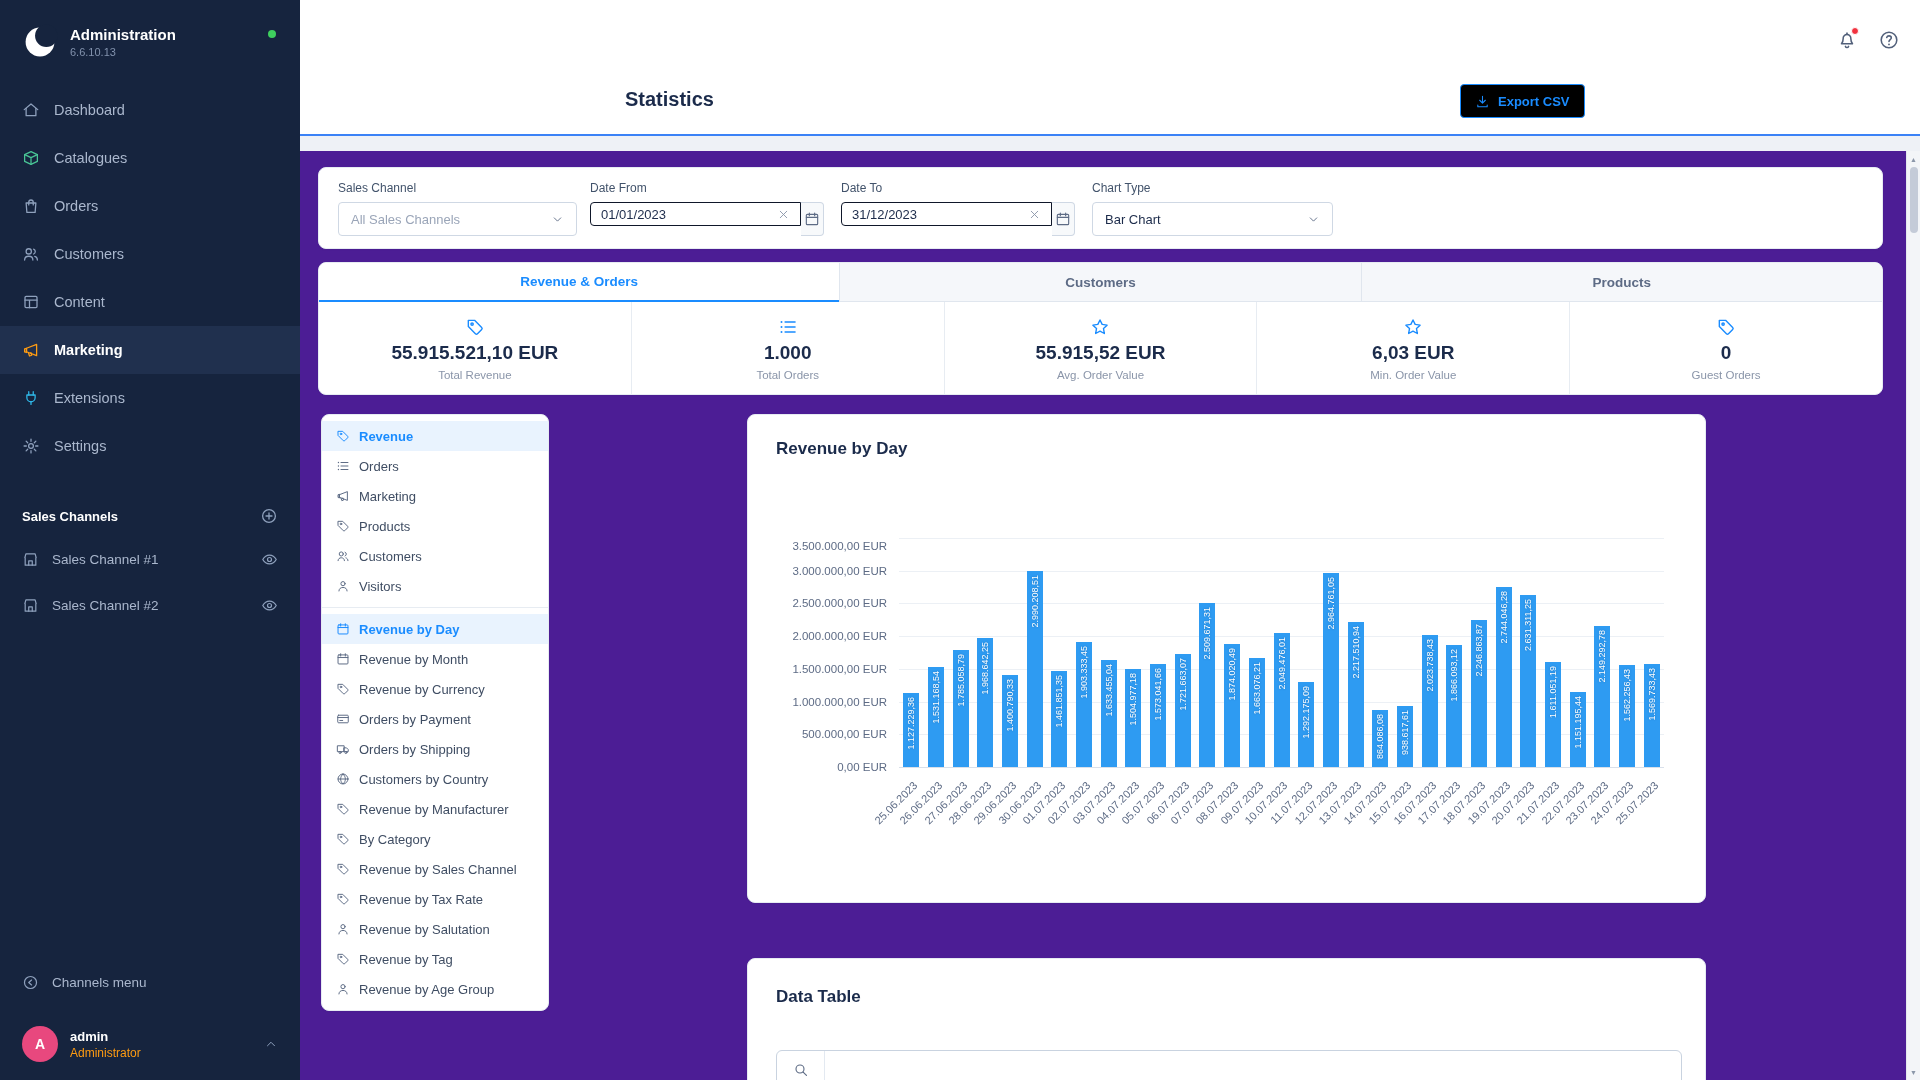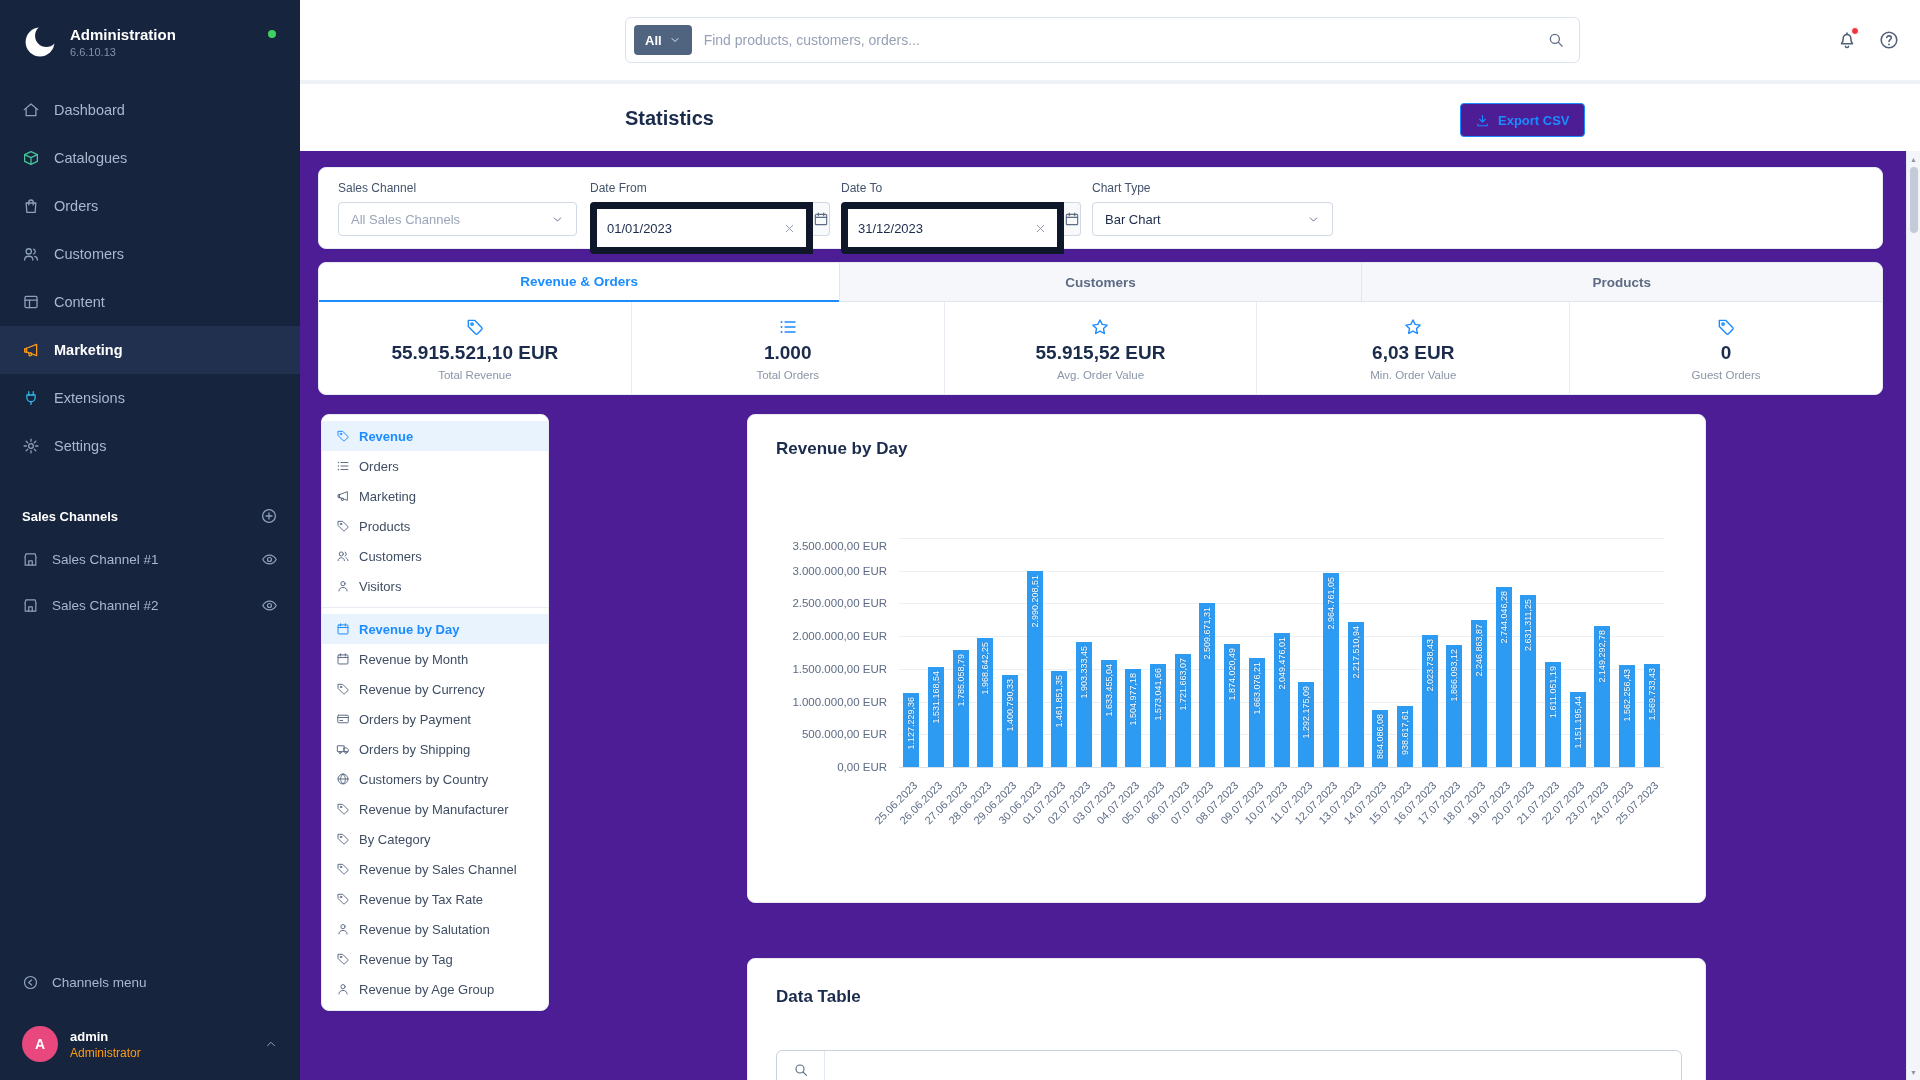--- a/index.html
+++ b/index.html
@@ -39,39 +39,39 @@
   .scope-btn{display:flex;align-items:center;gap:7px;background:#506480;color:#fff;font-size:13px;font-weight:700;height:30px;padding:0 11px;border-radius:4px;border:none;cursor:pointer;font-family:inherit}
   .scope-btn .ic{width:12px;height:12px}
   .searchbox input{flex:1;border:none;outline:none;font-size:14px;padding:0 12px;color:#1c2b4a;font-family:inherit;background:transparent}
   .searchbox input::placeholder{color:#97a1b5}
   .mag{width:18px;height:18px;color:#5d6b85;cursor:pointer}
   .bell-wrap{position:absolute;right:62px;top:29px;width:22px;height:22px;color:#52607a;cursor:pointer}
   .bell-dot{position:absolute;top:-2px;right:-1px;width:8px;height:8px;border-radius:50%;background:#f2323f;border:1.5px solid #fff}
   .help-btn{position:absolute;right:20px;top:29px;width:22px;height:22px;color:#52607a;cursor:pointer}
 
   
-  .smartbar{position:absolute;left:300px;top:84px;right:0;height:71px;background:#fff;border-bottom:2px solid #f97316}
+  .smartbar{position:absolute;left:300px;top:65px;right:0;height:71px;background:#fff;border-bottom:2px solid #3b82f6}
   .page-title{position:absolute;left:325px;top:0;line-height:69px;font-size:20px;font-weight:700;color:#1b2b4b}
-  .export-btn{position:absolute;left:1160px;top:19px;height:34px;display:flex;align-items:center;gap:8px;padding:0 14px;border:1px solid #1a8cff;border-radius:4px;background:#4c1d95;color:#1a8cff;font-size:13px;font-weight:700;cursor:pointer;font-family:inherit}
+  .export-btn{position:absolute;left:1160px;top:19px;height:34px;display:flex;align-items:center;gap:8px;padding:0 14px;border:1px solid #1a8cff;border-radius:4px;background:#000000;color:#1a8cff;font-size:13px;font-weight:700;cursor:pointer;font-family:inherit}
   .export-btn .ic{width:15px;height:15px}
 
   
   .content{position:absolute;left:300px;top:151px;right:0;bottom:0;background:#4c1d95;overflow:hidden}
   .card{position:absolute;background:#fff;border:1px solid #e6ebf2;border-radius:8px;box-shadow:0 1px 2px rgba(30,45,70,.05)}
 
   
   .filter-card{left:18px;top:16px;width:1565px;height:82px}
   .f-group{position:absolute;top:13px}
   .f-label{font-size:12px;font-weight:500;color:#42536b;margin-bottom:7px}
   .select{width:100%;height:34px;border:1px solid #cfd8e4;border-radius:4px;display:flex;align-items:center;padding:12px 12px;font-size:13px;cursor:pointer;background:#fff}
   .select .val{flex:1;color:#1c2b4a}
   .select .val.placeholder{color:#9aa5b8}
   .select .ic{width:13px;height:13px;color:#5d6b85}
   .date-wrap{display:flex;width:100%}
-  .date-input{flex:1;height:52px;border:7px solid #0f172a;border-radius:4px 0 0 4px;display:flex;align-items:center;padding:0 10px;background:#fff}
+  .date-input{flex:1;height:24px;border:1px solid #0f172a;border-radius:4px 0 0 4px;display:flex;align-items:center;padding:0 10px;background:#fff}
   .date-input input{border:none;outline:none;flex:1;min-width:0;font-size:13px;color:#1c2b4a;font-family:inherit}
   .date-input .ic{width:13px;height:13px;color:#8a95a9;cursor:pointer}
   .cal-btn{width:40px;height:34px;border:1px solid #cfd8e4;border-left:none;border-radius:0 4px 4px 0;background:#f7f9fb;display:flex;align-items:center;justify-content:center;cursor:pointer}
   .cal-btn .ic{width:16px;height:16px;color:#5d6b85}
 
   
   .tabs-card{left:18px;top:111px;width:1565px;height:133px;overflow:hidden}
   .tabs-row{display:flex;height:39px}
   .tab{flex:1;display:flex;align-items:center;justify-content:center;font-size:13.5px;font-weight:700;cursor:pointer}
   .tab.active{background:#fff;color:#1a8cff;border-bottom:2px solid #1a8cff}
@@ -279,37 +279,20 @@
       <span class="ic chev">
           <svg viewBox="0 0 24 24" fill="none" stroke="currentColor" stroke-width="1.7" stroke-linecap="round" stroke-linejoin="round">
             <path d="m6 15 6-6 6 6"></path>
           </svg>
         </span>
     </div>
   </div>
 </div>
 
 <div class="topbar">
-  <div class="searchbox">
-    <button class="scope-btn">
-      <span>All</span>
-      <span class="ic">
-          <svg viewBox="0 0 24 24" fill="none" stroke="currentColor" stroke-width="1.7" stroke-linecap="round" stroke-linejoin="round">
-            <path d="m6 9 6 6 6-6"></path>
-          </svg>
-        </span>
-    </button>
-    <input type="text" placeholder="Find products, customers, orders..." style="">
-    <span class="ic mag">
-        <svg viewBox="0 0 24 24" fill="none" stroke="currentColor" stroke-width="1.7" stroke-linecap="round" stroke-linejoin="round">
-          <circle cx="10.5" cy="10.5" r="6"></circle>
-          <path d="m15.2 15.2 5 5"></path>
-        </svg>
-      </span>
-  </div>
   <div class="bell-wrap">
     <span class="ic" style="width:22px;height:22px">
         <svg viewBox="0 0 24 24" fill="none" stroke="currentColor" stroke-width="1.7" stroke-linecap="round" stroke-linejoin="round">
           <path d="M18 16H6c1.2-1.4 1.8-2.5 1.8-5.5A4.2 4.2 0 0 1 12 6a4.2 4.2 0 0 1 4.2 4.5c0 3 .6 4.1 1.8 5.5z"></path>
           <path d="M10.3 19a1.8 1.8 0 0 0 3.4 0"></path>
           <path d="M12 4.5V6"></path>
         </svg>
       </span>
     <span class="bell-dot"></span>
   </div>

